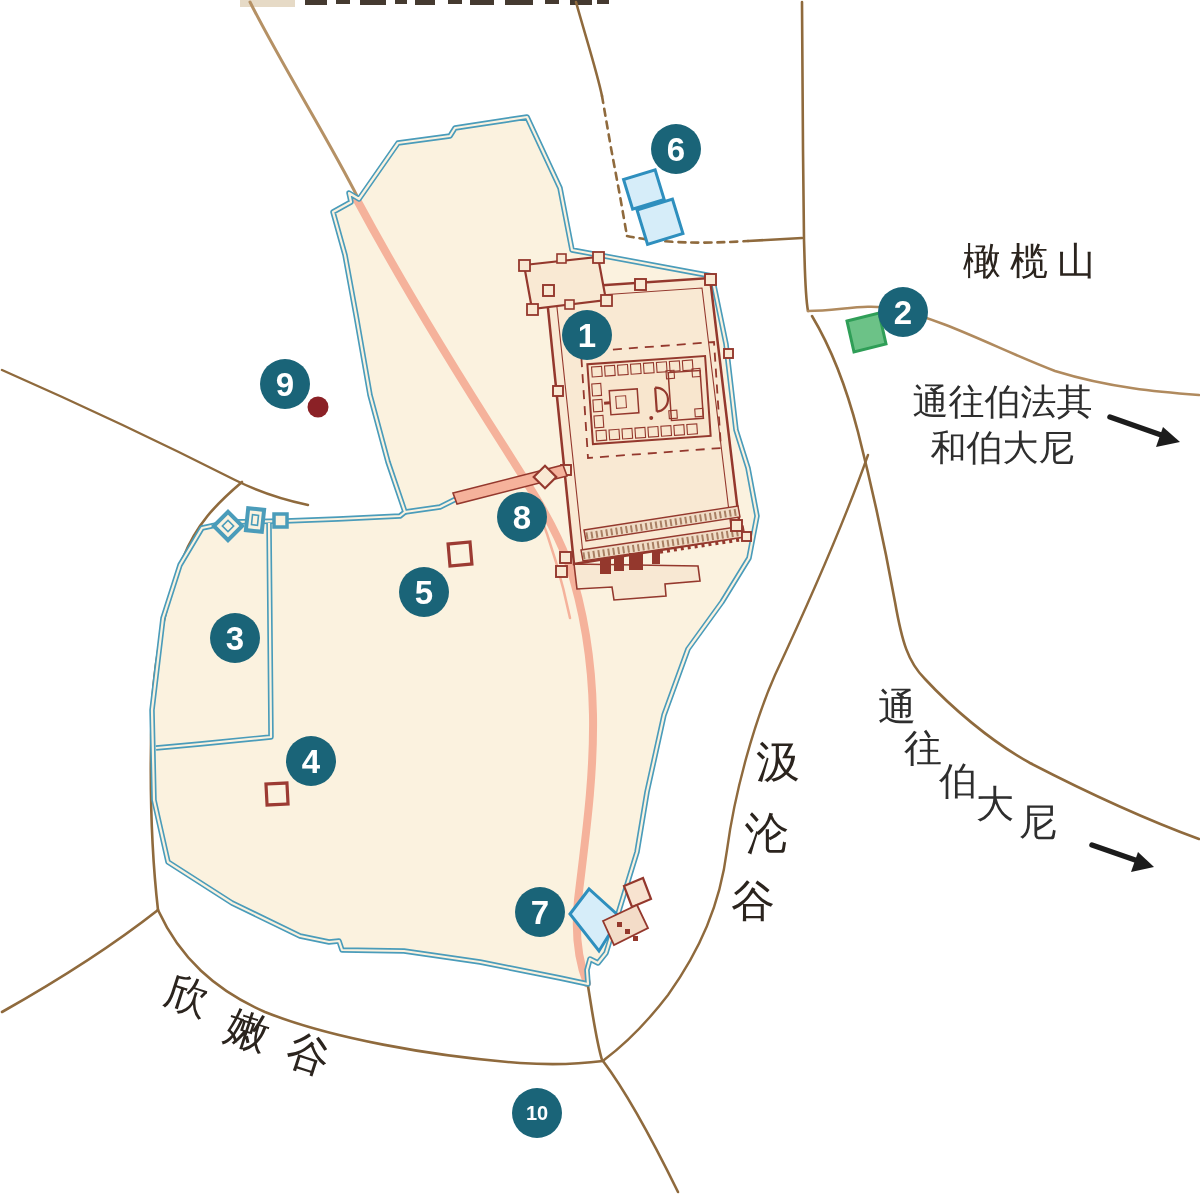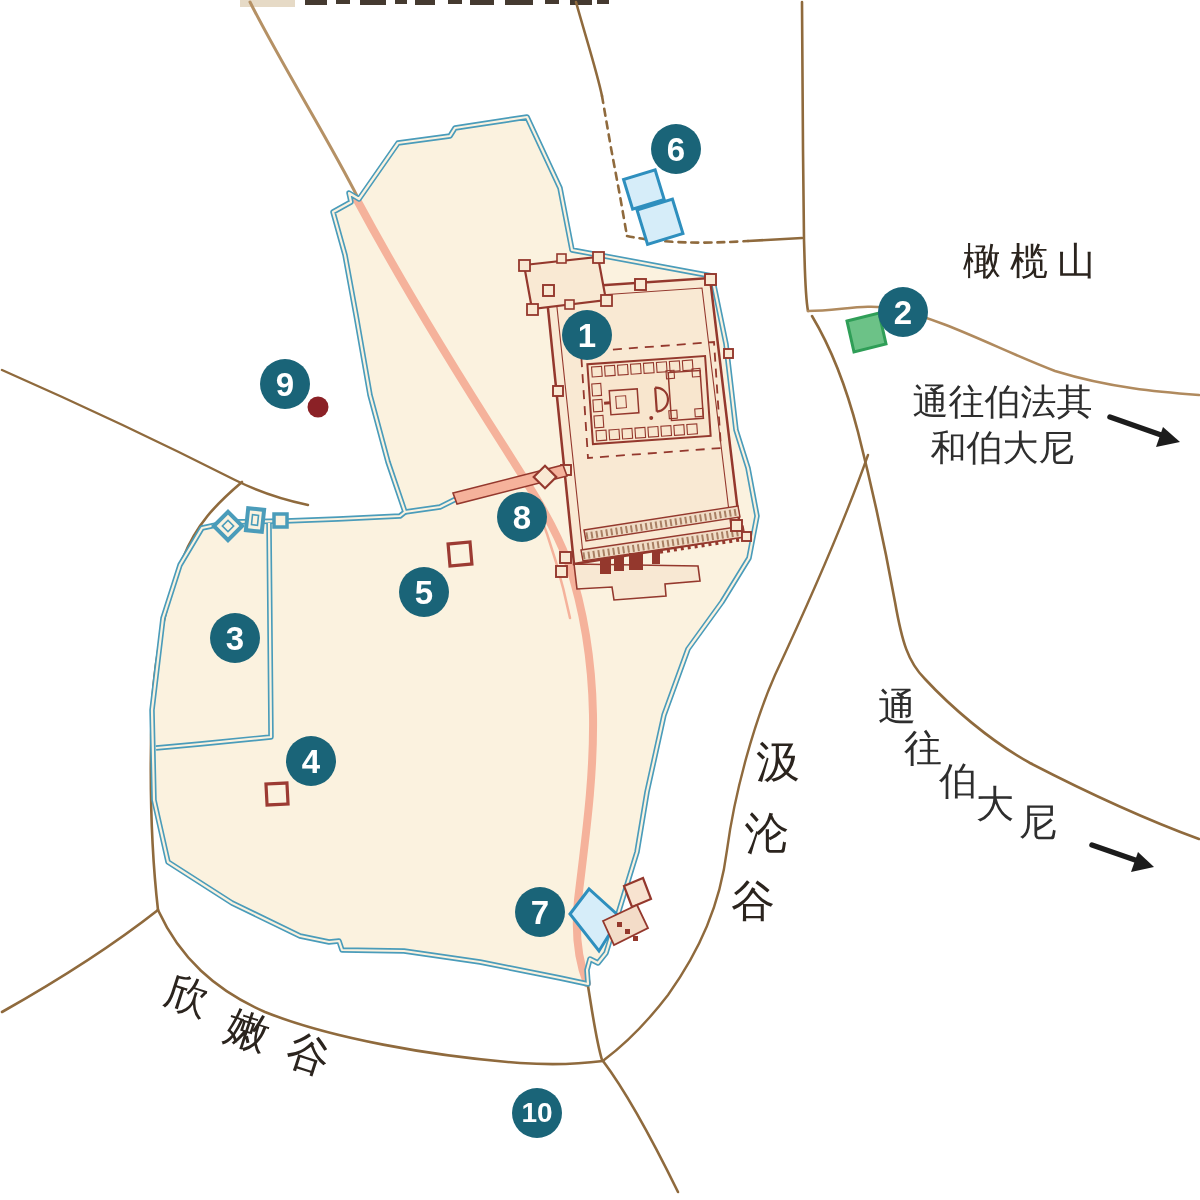--- a/index.html
+++ b/index.html
@@ -3,21 +3,21 @@
 <meta charset="utf-8">
 <style>
   html,body{margin:0;padding:0;background:#fff;}
   .stage{position:relative;width:1200px;height:1200px;background:#ffffff;overflow:hidden;
          font-family:"DejaVu Sans","Liberation Sans",sans-serif;}
   .stage svg{position:absolute;left:0;top:0;}
   .marker{position:absolute;width:50px;height:50px;border-radius:50%;
           background:#1a6478;color:#ffffff;display:flex;align-items:center;justify-content:center;
           font-family:"Liberation Sans","DejaVu Sans",sans-serif;font-weight:bold;font-size:33px;
           transform:translate(-50%,-50%);line-height:1;}
-  .marker.small{font-size:28px;}
+  .marker.small{font-size:20px;}
   .lbl{position:absolute;white-space:nowrap;}
   .serif{font-family:"DejaVu Serif","Liberation Serif",serif;color:#2b241e;}
   .sans{font-family:"DejaVu Sans","Liberation Sans",sans-serif;color:#2e2e2e;font-weight:500;}
   .olives{font-size:38px;letter-spacing:9px;}
   .bethphage{width:205px;text-align:center;font-size:36px;line-height:1.0;}
   .bethphage .l1{margin-bottom:10px;}
   .ch{position:absolute;line-height:1;}
   .k{font-size:44px;}
   .b{font-size:38px;}
   .h{font-size:43px;transform:rotate(18deg);}

